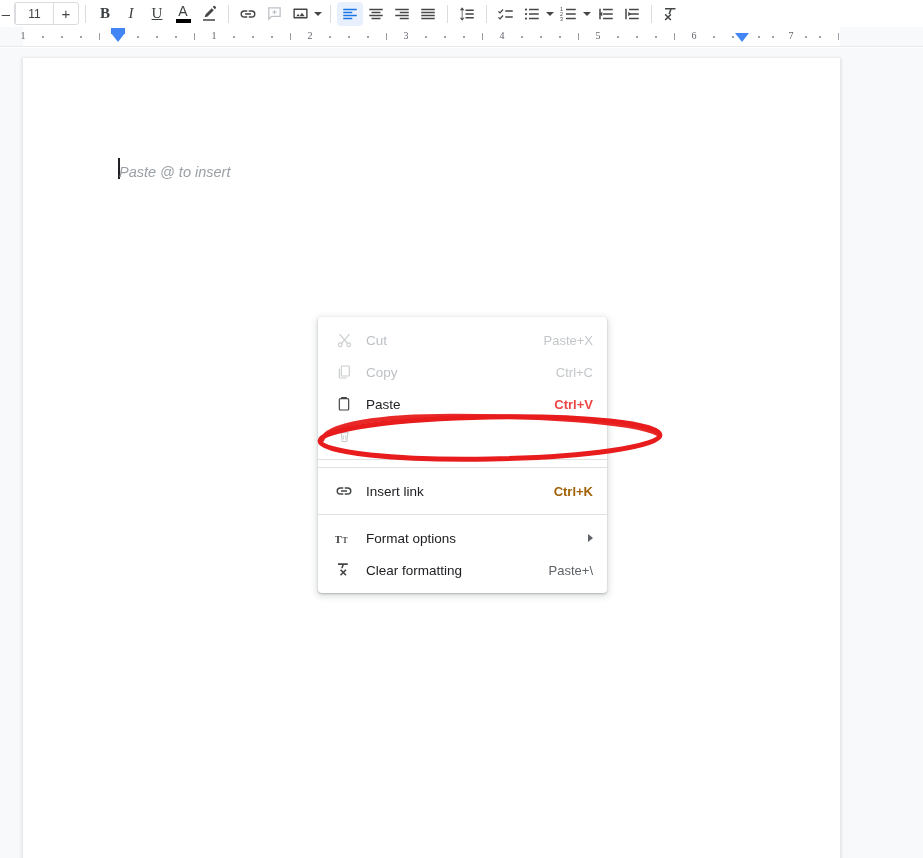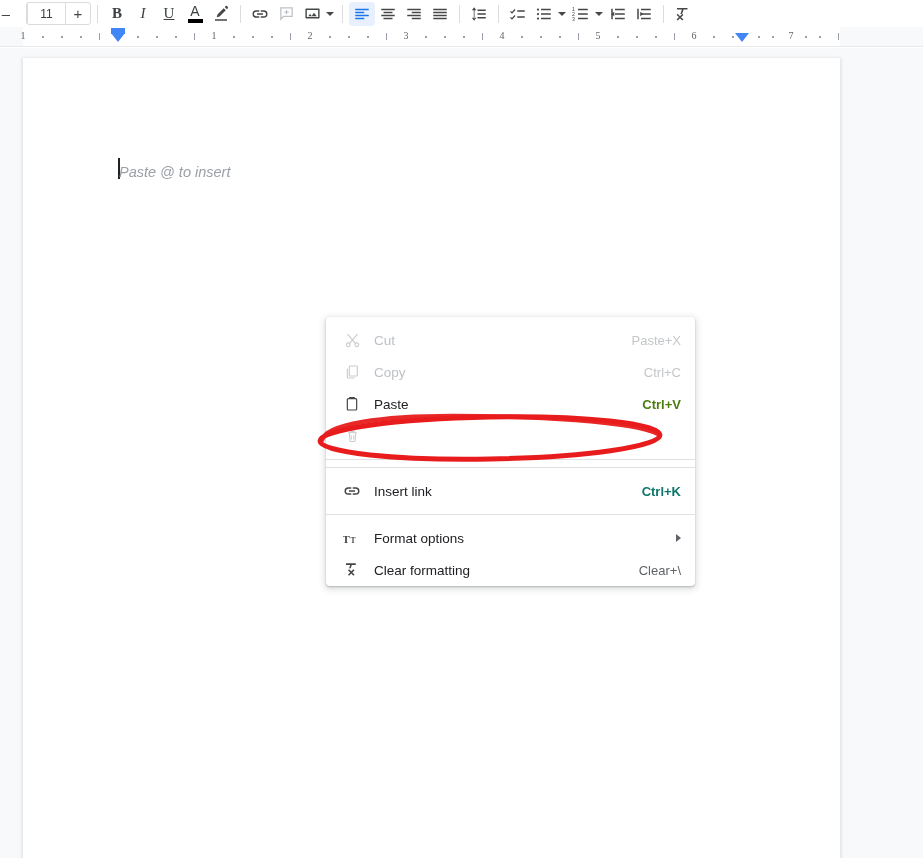--- a/index.html
+++ b/index.html
@@ -160,26 +160,26 @@
   .caret-bar {
     position: absolute;
     left: 95px; top: 100px;
     width: 2px; height: 21px;
     background: #202124;
   }
 
   
   .ctx-menu {
     position: absolute;
-    left: 326px; top: 317px;
-    width: 369px;
+    left: 318px; top: 317px;
+    width: 289px;
     background: #ffffff;
     border-radius: 4px;
     box-shadow: 0 2px 6px 2px rgba(60,64,67,.15), 0 1px 2px rgba(60,64,67,.3);
-    padding: 7px 0 0 0;
+    padding: 7px 0 7px 0;
     box-sizing: border-box;
     z-index: 5;
   }
   .ctx-item {
     position: relative;
     display: flex;
     align-items: center;
     height: 32px;
     padding: 0 14px 0 16px;
     box-sizing: border-box;
@@ -227,21 +227,21 @@
     pointer-events: none;
   }
 </style>
 </head>
 <body>
 
 <div class="toolbar">
 
   <div class="minus-stub">–</div>
 
-  <div class="fontsize-box" style="margin-left:16px;">
+  <div class="fontsize-box" style="margin-left:4px;">
     <div class="fs-val">11</div>
     <div class="fs-pm">+</div>
   </div>
 
   <div class="tb-sep"></div>
 
   <div class="tb-btn">
       <span class="bold-i">B</span>
     </div>
   <div class="tb-btn">
@@ -464,21 +464,21 @@
   </div>
 
   <div class="ctx-item">
     <span class="ctx-icon">
       <svg width="16" height="16" viewBox="0 0 24 24" fill="none" stroke="currentColor" stroke-width="1.8">
         <rect x="5" y="4" width="14" height="17" rx="1.5"></rect>
         <path d="M9 4V2.8h6V4" fill="currentColor" stroke-width="2.4"></path>
       </svg>
     </span>
     <span class="ctx-label">Paste</span>
-    <span class="ctx-accel" style="font-weight:bold;color:#4d7c0f;text-align:right;">Ctrl+V</span>
+    <span class="ctx-accel" style="font-weight:bold;color:#ef4444;text-align:right;">Ctrl+V</span>
   </div>
 
 
   <div class="ctx-item disabled">
     <span class="ctx-icon">
       <svg width="15" height="15" viewBox="0 0 24 24" fill="none" stroke="currentColor" stroke-width="1.6">
         <path d="M5 6h14M9 6V4h6v2M7 6l1 14h8l1-14"></path>
         <path d="M10 10v7M14 10v7"></path>
       </svg>
     </span>
@@ -490,21 +490,21 @@
 
   <div class="ctx-sep"></div>
 
   <div class="ctx-item">
     <span class="ctx-icon">
       <svg width="18" height="18" viewBox="0 0 24 24" fill="currentColor">
         <path d="M3.9 12c0-1.71 1.39-3.1 3.1-3.1h4V7H7a5 5 0 0 0 0 10h4v-1.9H7c-1.71 0-3.1-1.39-3.1-3.1zM8 13h8v-2H8v2zm9-6h-4v1.9h4c1.71 0 3.1 1.39 3.1 3.1s-1.39 3.1-3.1 3.1h-4V17h4a5 5 0 0 0 0-10z"></path>
       </svg>
     </span>
     <span class="ctx-label">Insert link</span>
-    <span class="ctx-accel" style="font-weight:bold;color:#0f766e;">Ctrl+K</span>
+    <span class="ctx-accel" style="font-weight:bold;color:#a16207;">Ctrl+K</span>
   </div>
 
   <div class="ctx-sep"></div>
 
   <div class="ctx-item">
     <span class="ctx-icon">
       <svg width="18" height="18" viewBox="0 0 24 24" fill="currentColor">
         <text x="-1" y="18" font-size="15" font-family="Liberation Serif, serif" font-weight="bold">T</text>
         <text x="10" y="18" font-size="10" font-family="Liberation Serif, serif" font-weight="bold">T</text>
       </svg>
@@ -514,21 +514,21 @@
   </div>
 
   <div class="ctx-item">
     <span class="ctx-icon">
       <svg width="18" height="18" viewBox="0 0 24 24" fill="currentColor">
         <path d="M4 3h13v2.2h-5.2l-1.5 4.3H8.1l1.5-4.3H4z"></path>
         <path d="M6.6 12.4l1.5-1.5 2.9 2.9 2.9-2.9 1.5 1.5-2.9 2.9 2.9 2.9-1.5 1.5-2.9-2.9-2.9 2.9-1.5-1.5 2.9-2.9z"></path>
       </svg>
     </span>
     <span class="ctx-label">Clear formatting</span>
-    <span class="ctx-accel">Clear+\</span>
+    <span class="ctx-accel">Paste+\</span>
   </div>
 
 </div>
 
 <div class="annot">
   <svg width="360" height="54" viewBox="0 0 360 54">
     <ellipse cx="178" cy="26" rx="170" ry="21" fill="none" stroke="#e81c1c" stroke-width="5" stroke-linecap="round" transform="rotate(-1 178 26)"></ellipse>
     <path d="M10 28 C 14 12, 70 4, 140 4 C 220 4, 320 9, 346 22" fill="none" stroke="#e81c1c" stroke-width="4.5" stroke-linecap="round" opacity="0.95"></path>
   </svg>
 </div>

